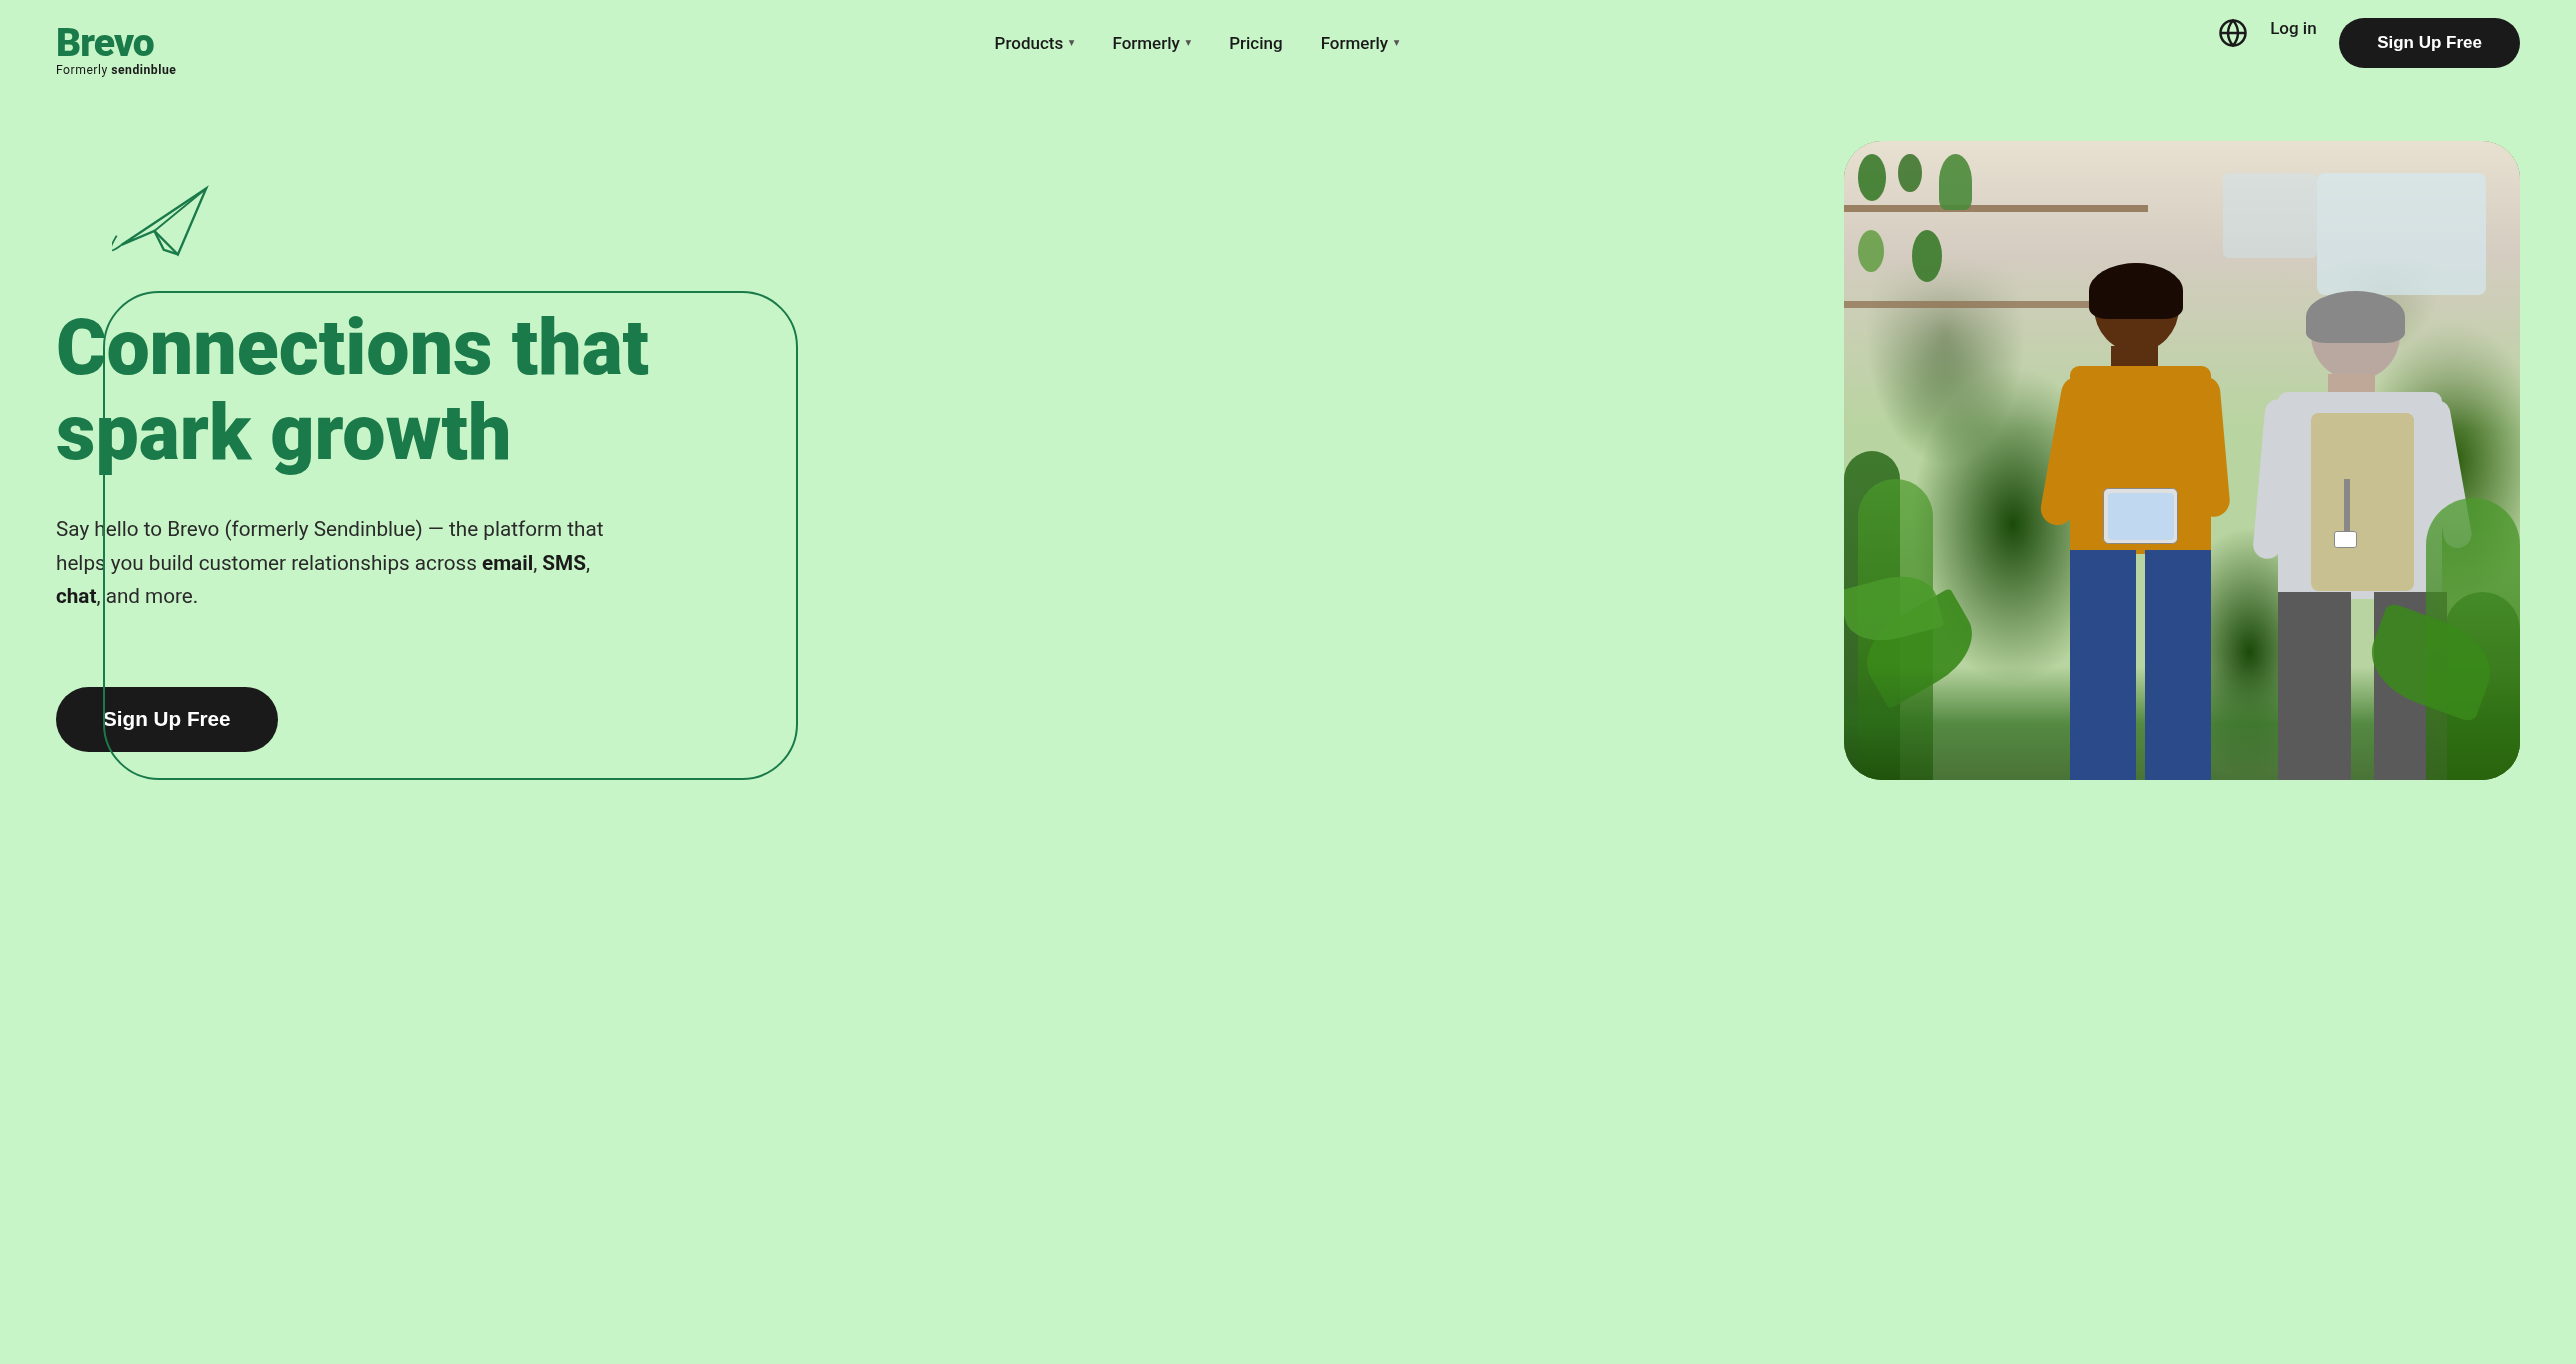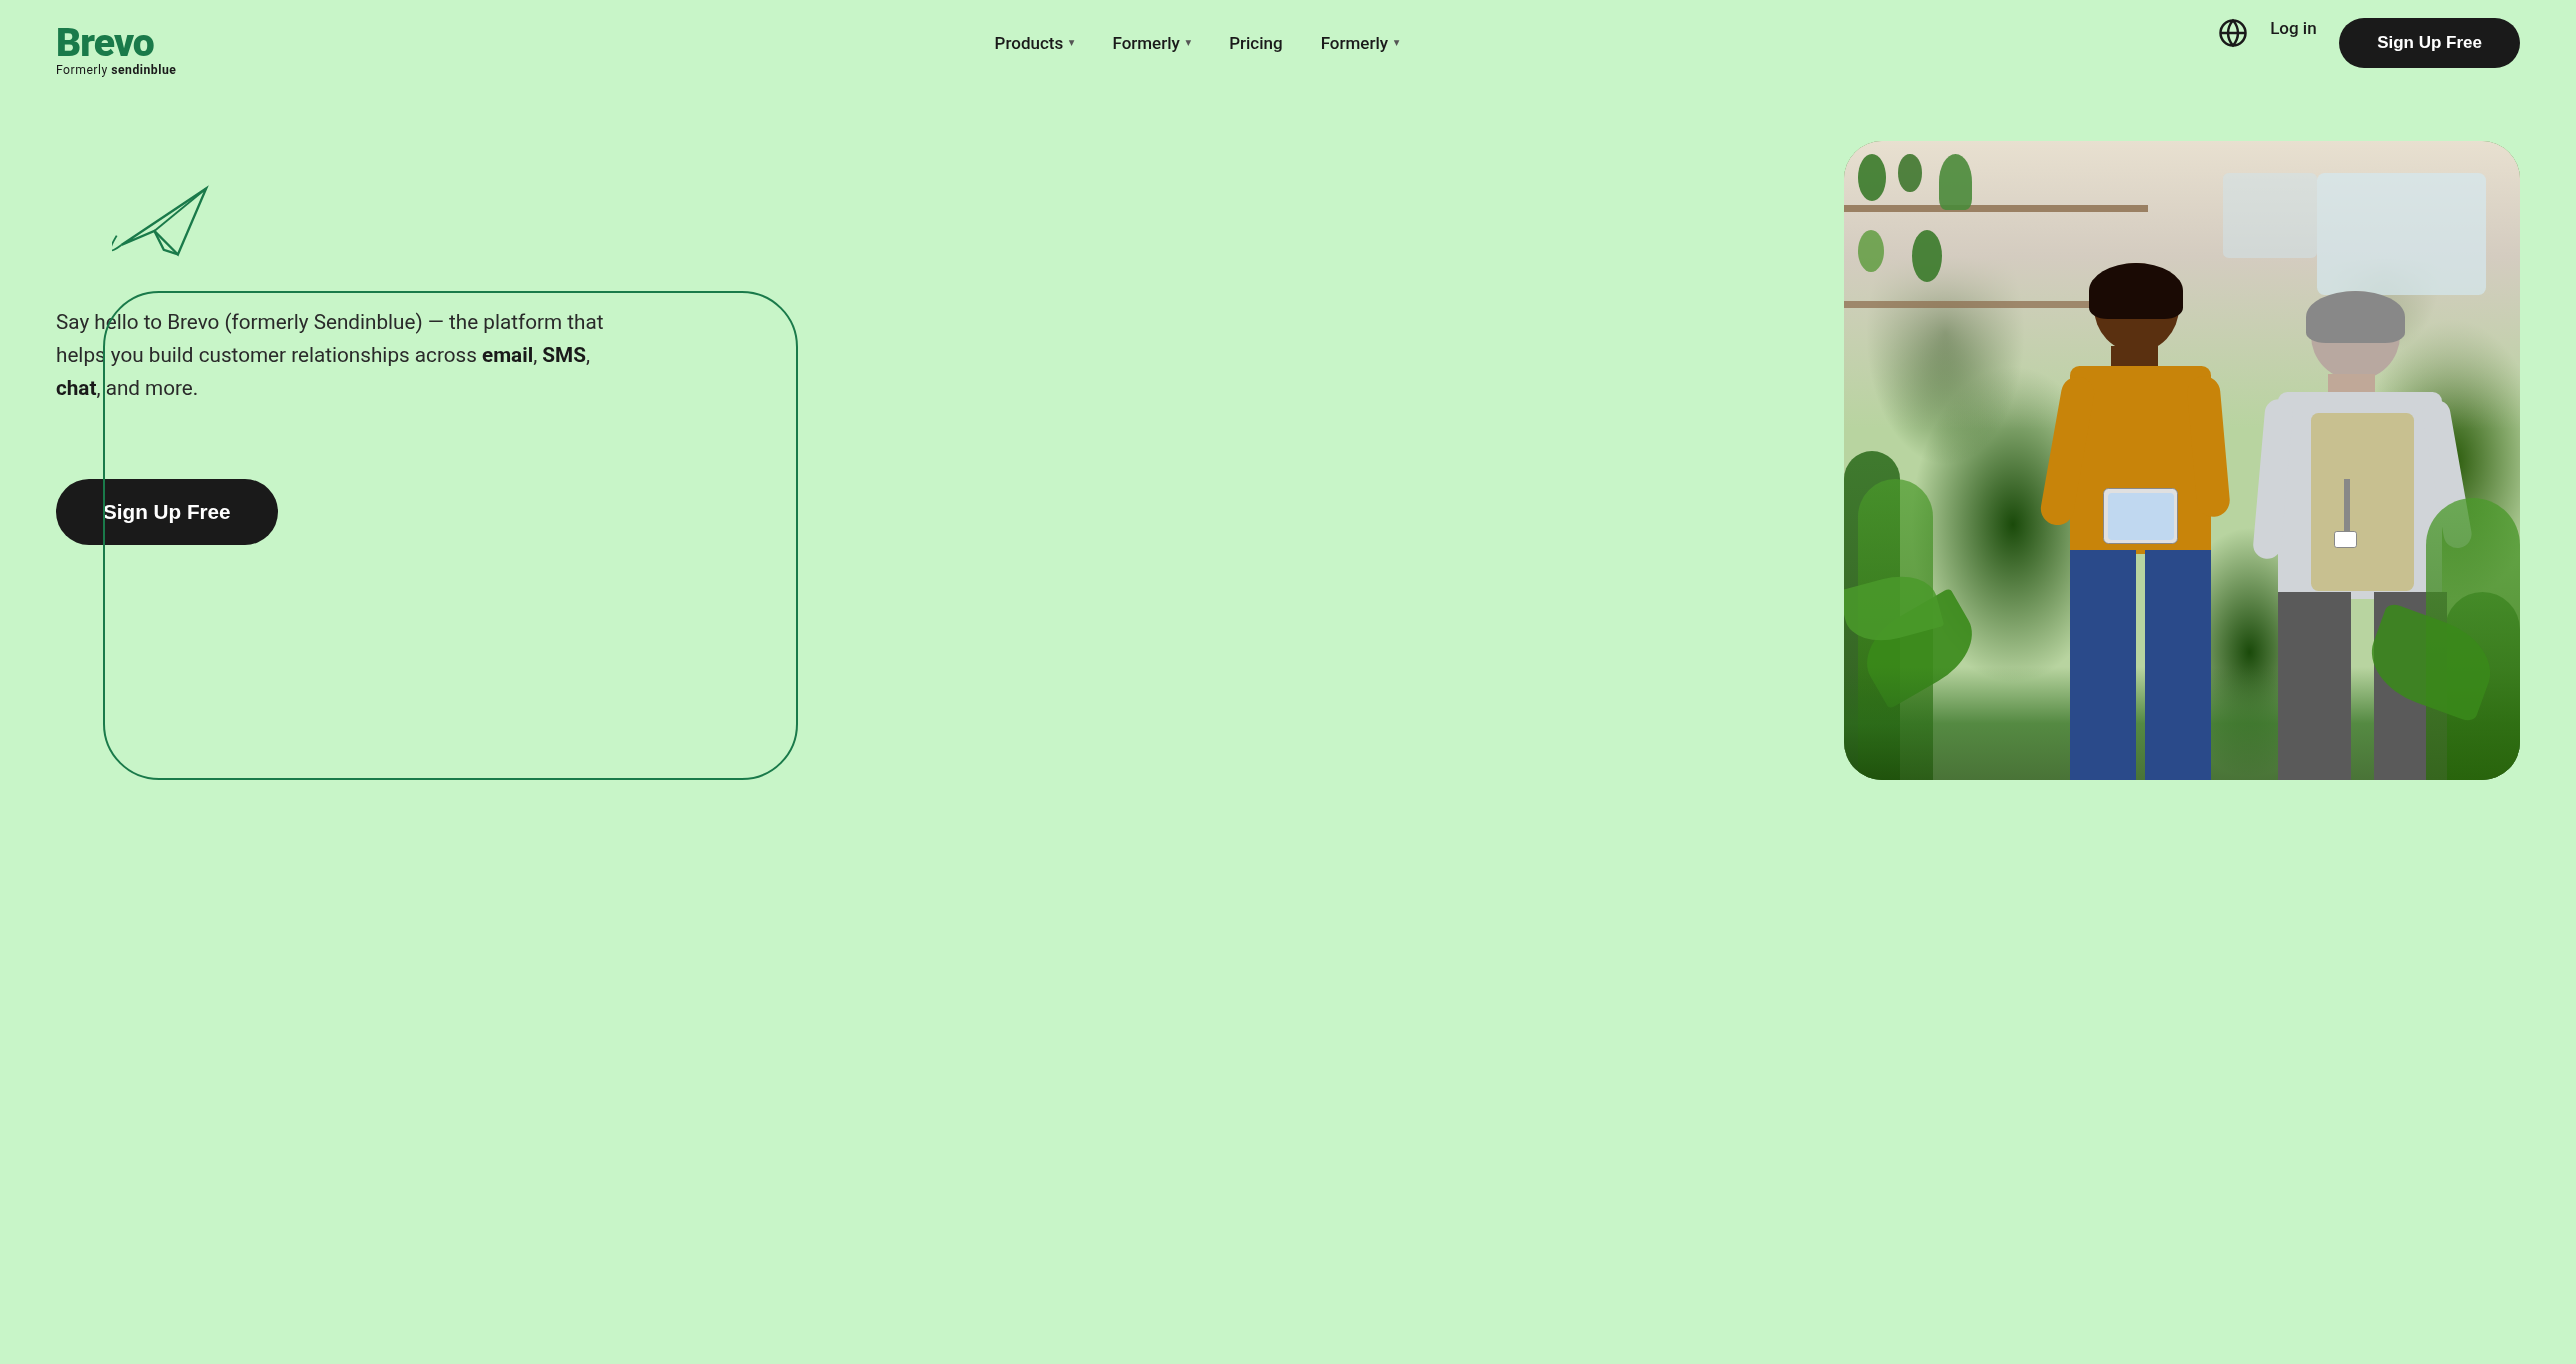--- a/index.html
+++ b/index.html
@@ -270,20 +270,24 @@
         <path d="M45 55 L55 75 L70 80" stroke="#1a7a4a" stroke-width="2.5" fill="none"></path>
         <path d="M45 55 L100 10" stroke="#1a7a4a" stroke-width="2" fill="none"></path>
 
         <path d="M10 70 Q-10 85 5 60" stroke="#1a7a4a" stroke-width="2" fill="none"></path>
       </svg>
     </div>
 
     
     <div class="rounded-rect-outline"></div>
 
+    <h1 class="hero-title">
+      <span>Connections that</span><br>
+      <span>spark growth</span>
+    </h1>
 
     <p class="hero-description">
       <span>Say hello to Brevo (formerly Sendinblue) — the platform that helps you build customer relationships across </span><strong>email</strong><span>, </span><strong>SMS</strong><span>, </span><strong>chat</strong><span>, and more.</span>
     </p>
 
     <button class="btn-signup-hero">Sign Up Free</button>
 
   </div>
 
   <div class="hero-right">

